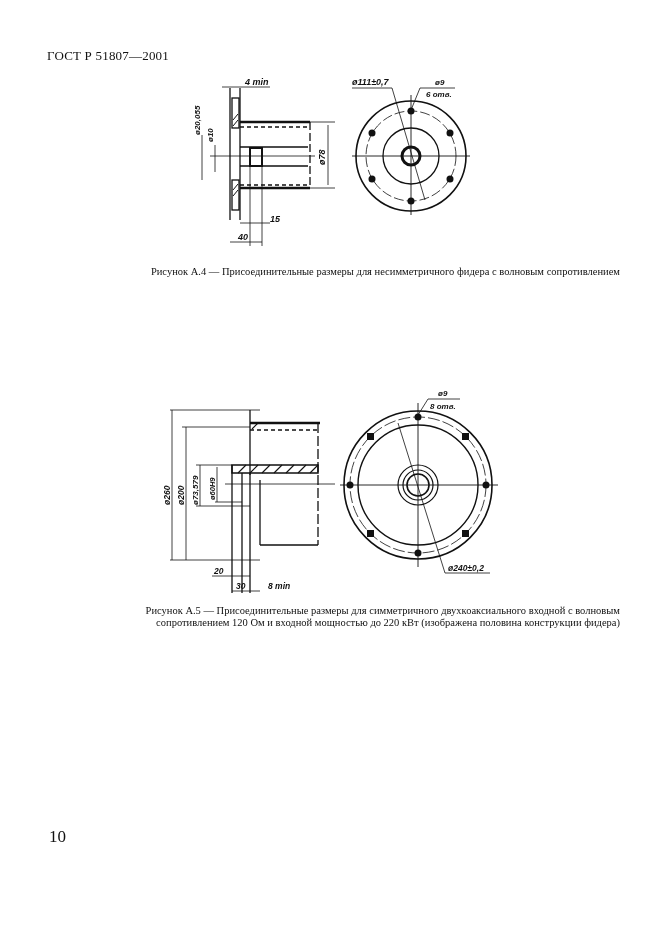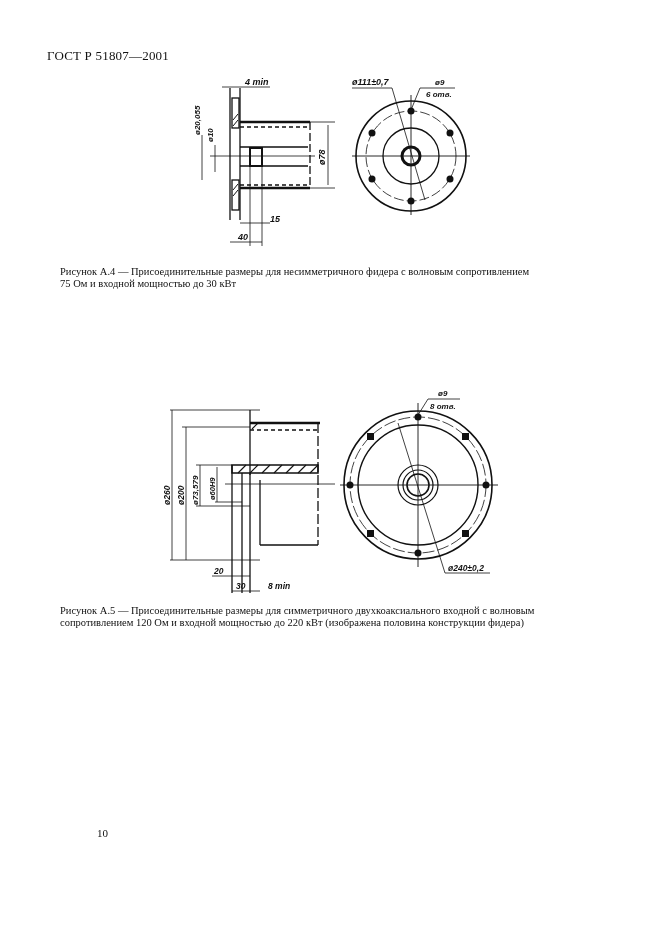--- a/index.html
+++ b/index.html
@@ -1,21 +1,21 @@
 <!DOCTYPE html>
 <html><head>
 <meta charset="utf-8">
 <style>
   html, body { margin: 0; padding: 0; background: #ffffff; }
   body { width: 661px; height: 936px; position: relative; overflow: hidden;
          font-family: "Liberation Serif", serif; color: #111; }
   .header { position: absolute; left: 47px; top: 48px; font-size: 13px; font-weight: normal; letter-spacing: 0.2px; }
   .fig { position: absolute; }
-  .caption { position: absolute; left: 60px; width: 560px; text-align: left; font-size: 10.5px; line-height: 12px; }
-  .pagenum { position: absolute; left: 49px; top: 827px; font-size: 11px; margin-left: 48px; }
+  .caption { position: absolute; left: 60px; width: 560px; text-align: right; font-size: 10.5px; line-height: 12px; }
+  .pagenum { position: absolute; left: 49px; top: 827px; font-size: 17px; }
   svg text { font-family: "Liberation Sans", sans-serif; font-style: italic; font-weight: bold; fill: #111; }
 </style>
 </head>
 <body>
 
 <div class="header">ГОСТ Р 51807—2001</div>
 
 <svg class="fig" style="left:180px;top:70px" width="170" height="180" viewBox="0 0 170 180">
   <g stroke="#111" fill="none" stroke-width="1.3">
     <line x1="50" y1="18" x2="50" y2="150"></line>
@@ -77,21 +77,20 @@
     <circle cx="32" cy="109" r="3.5"></circle>
       <circle cx="110" cy="109" r="3.5"></circle>
   </g>
   <text x="12" y="15" font-size="9">ø111±0,7</text>
   <text x="95" y="15" font-size="8">ø9</text>
   <text x="86" y="27" font-size="8">6 отв.</text>
 </svg>
 
 <div class="caption" style="top:266px">
   <div>Рисунок А.4 — Присоединительные размеры для несимметричного фидера с волновым сопротивлением</div>
-  <div>75 Ом и входной мощностью до 30 кВт</div>
 </div>
 
 <svg class="fig" style="left:160px;top:395px" width="180" height="200" viewBox="0 0 180 200">
   <g stroke="#111" fill="none" stroke-width="1.3">
     <line x1="90" y1="15" x2="90" y2="80"></line>
     <line x1="90" y1="28" x2="160" y2="28" stroke-width="2.5"></line>
     <line x1="90" y1="35" x2="158" y2="35" stroke-dasharray="4 3"></line>
     <rect x="72" y="70" width="86" height="8" stroke-width="1.5"></rect>
     <line x1="72" y1="70" x2="72" y2="198"></line>
     <line x1="82" y1="78" x2="82" y2="198"></line>

